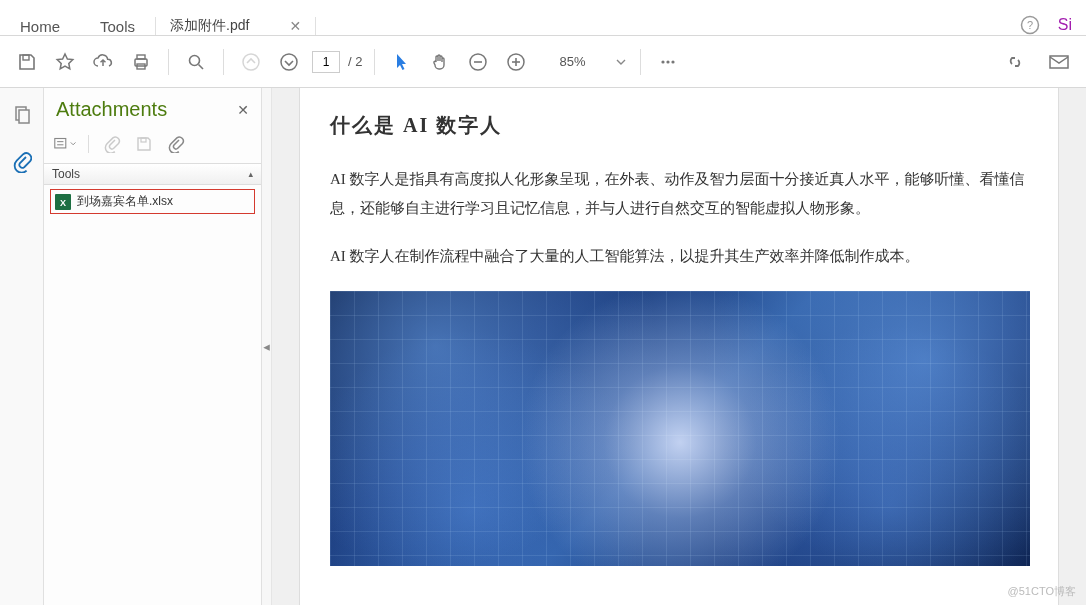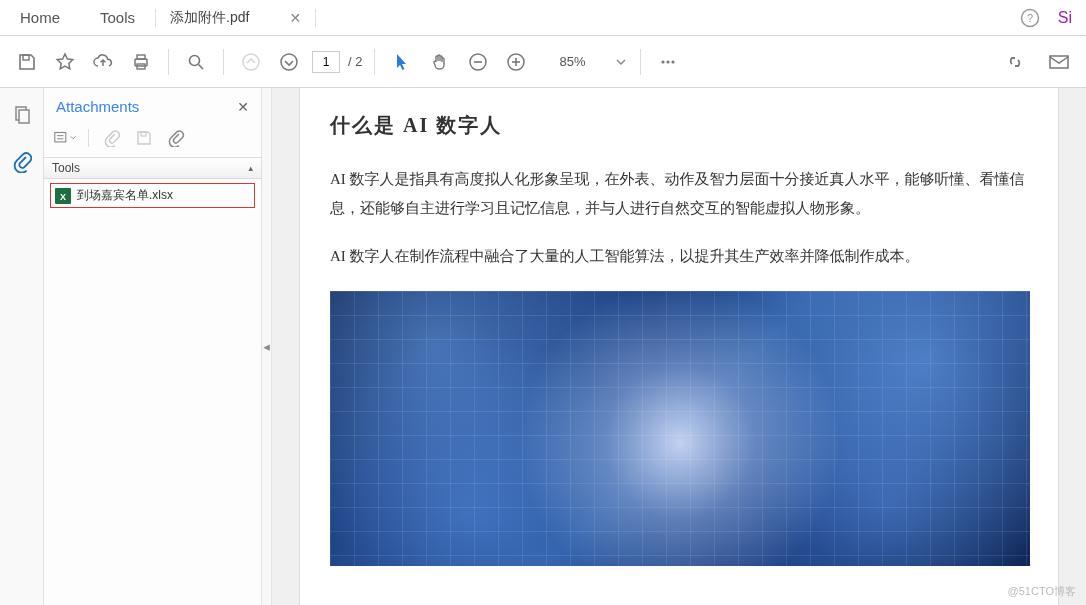--- a/index.html
+++ b/index.html
@@ -1,20 +1,20 @@
 <!DOCTYPE html>
 <html><head>
 <meta charset="utf-8">
 <style>
 * { box-sizing: border-box; margin: 0; padding: 0; }
 body { font-family: "Segoe UI", Arial, sans-serif; font-size: 13px; color: #333; background: #fff; overflow: hidden; width: 1086px; height: 605px; }
 .app { display: flex; flex-direction: column; height: 605px; }
 
 
-.tabbar { display: flex; align-items: center; height: 36px; border-bottom: 1px solid #d8d8d8; background: #fff; }
+.tabbar { display: flex; align-items: flex-end; height: 36px; border-bottom: 1px solid #d8d8d8; background: #fff; }
 .tab { padding: 0 20px; display: flex; align-items: center; font-size: 15px; color: #555; cursor: pointer; }
 .filetab { border-left: 1px solid #e0e0e0; border-right: 1px solid #e0e0e0; display: flex; align-items: center; gap: 40px; padding: 0 14px; font-size: 14px; color: #444; }
 .filetab .close { color: #888; font-size: 14px; cursor: pointer; }
 .tabright { margin-left: auto; display: flex; align-items: center; gap: 18px; padding-right: 14px; }
 .tabright .ico { color: #888; }
 .signin { font-size: 16px; color: #a21caf; }
 
 
 .toolbar { display: flex; align-items: center; height: 52px; border-bottom: 1px solid #d8d8d8; padding: 0 12px; gap: 8px; background: #fff; }
 .toolbar .ico { width: 30px; height: 30px; display: flex; align-items: center; justify-content: center; color: #666; cursor: pointer; }
@@ -30,21 +30,21 @@
 .bodywrap { display: flex; flex: 1; min-height: 0; }
 
 
 .rail { width: 44px; background: #f9f9f9; border-right: 1px solid #e0e0e0; display: flex; flex-direction: column; align-items: center; padding-top: 12px; gap: 20px; }
 .railbtn { width: 28px; height: 28px; display: flex; align-items: center; justify-content: center; cursor: pointer; color: #777; }
 .railbtn.active { color: #1a6fb5; }
 
 
 .panel { width: 218px; background: #fdfdfd; border-right: 1px solid #e0e0e0; display: flex; flex-direction: column; }
 .panelhdr { display: flex; align-items: center; padding: 10px 12px 8px; }
-.panelhdr .title { font-size: 15px; color: #3b82f6; flex: 1; }
+.panelhdr .title { font-size: 20px; color: #4d7c0f; flex: 1; }
 .panelhdr .close { color: #666; cursor: pointer; font-size: 14px; }
 .paneltools { display: flex; align-items: center; gap: 10px; padding: 4px 10px 8px; color: #888; }
 .paneltools .sep { width: 1px; height: 18px; background: #ddd; margin: 0 2px; }
 .pico { width: 22px; height: 22px; display: flex; align-items: center; justify-content: center; cursor: pointer; }
 .namehdr { background: linear-gradient(#fff,#f0f0f0); border-top: 1px solid #ddd; border-bottom: 1px solid #ddd; padding: 3px 8px; font-size: 12px; color: #444; display: flex; align-items: center; justify-content: space-between; }
 .namehdr .caret { font-size: 9px; color: #666; }
 .attlist { flex: 1; padding: 4px 6px; }
 .attrow { display: flex; align-items: center; gap: 6px; padding: 3px 4px; border: 1px solid #d43a2f; font-size: 12px; color: #333; }
 .xlsx-ico { width: 16px; height: 16px; flex-shrink: 0; }
 .xlsx-ico rect { fill: #1d6f42; }

